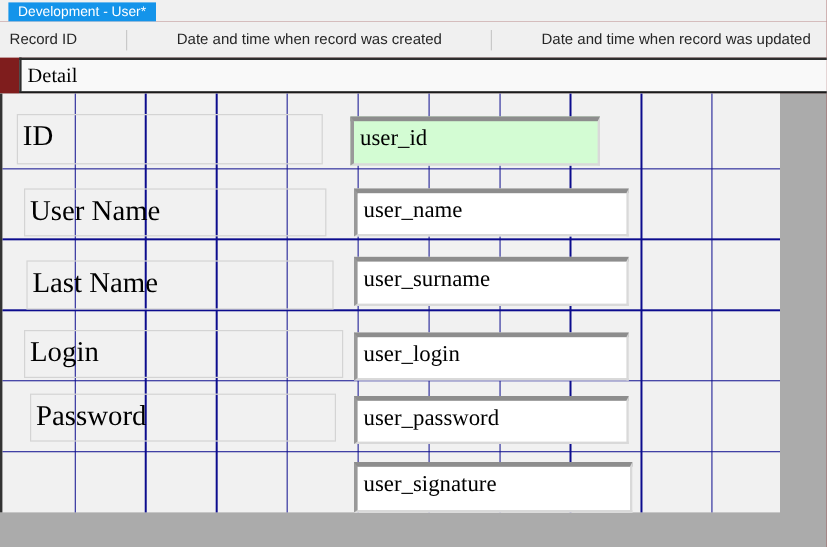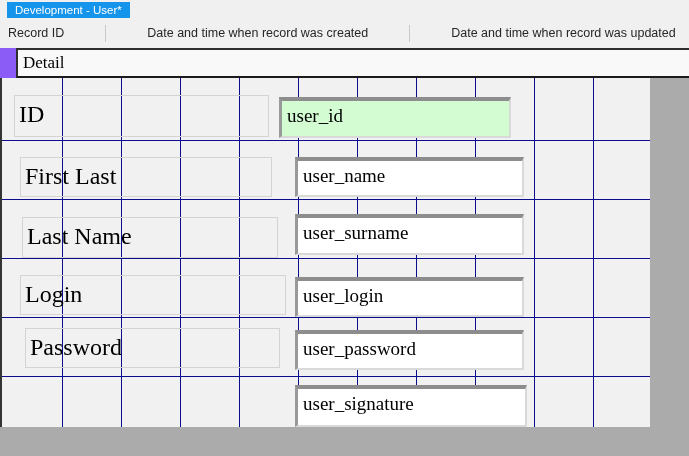--- a/index.html
+++ b/index.html
@@ -1,19 +1,19 @@
 <!DOCTYPE html>
 <html><head>
 <meta charset="utf-8">
 <style>
   * { margin:0; padding:0; box-sizing:border-box; }
   html,body { width:689px; height:456px; }
   #app {
     position:relative; width:689px; height:456px; overflow:hidden;
-    background:#8b5cf6; font-family:"Liberation Sans", sans-serif;
+    background:#7f1d1d; font-family:"Liberation Sans", sans-serif;
   }
   
   #tabbar { position:absolute; top:0; left:0; width:689px; height:18px; background:#f0f0f0; }
   .doc-tab {
     position:absolute; left:7px; top:2px; height:16px; padding:0 8px;
     background:#1494ea; color:#ffffff; font-size:11.5px; line-height:16px; white-space:nowrap;
   }
   
   #toolbar {
     position:absolute; top:18px; left:0; width:689px; height:30px;
@@ -54,21 +54,21 @@
     padding:4px 0 0 5px; white-space:nowrap; overflow:hidden;
   }
   .fld.green { background:#d3fcd3; }
   
   .lbl.r1{left:12px;top:17px;width:255px;height:42px}
   .lbl.r2{left:18px;top:79px;width:252px;height:40px}
   .lbl.r3{left:20px;top:139px;width:256px;height:41px}
   .lbl.r4{left:18px;top:197px;width:266px;height:40px}
   .lbl.r5{left:23px;top:250px;width:255px;height:40px}
   .lbl.r6{left:21px;top:303px;width:254px;height:40px; overflow:visible;}
-  .fld.r1{left:277px;top:19px;width:232px;height:41px}
+  .fld.r1{left:290px;top:19px;width:208px;height:41px}
   .fld.r2{left:293px;top:79px;width:229px;height:40px}
   .fld.r3{left:293px;top:136px;width:229px;height:41px}
   .fld.r4{left:293px;top:199px;width:229px;height:40px}
   .fld.r5{left:293px;top:252px;width:229px;height:40px}
   .fld.r6{left:293px;top:307px;width:232px;height:42px}
   
   .handle { position:absolute; width:8px; height:8px; background:#0a0a0a; }
   .h-tl{left:-4px;top:-5px} .h-tm{left:calc(50% - 4px);top:-5px} .h-tr{right:-4px;top:-5px}
   .h-ml{left:-4px;top:calc(50% - 4px)} .h-mr{right:-4px;top:calc(50% - 4px)}
   .h-bl{left:-4px;bottom:-5px} .h-bm{left:calc(50% - 4px);bottom:-5px} .h-br{right:-4px;bottom:-5px}
@@ -93,21 +93,21 @@
   </div>
 
   <div id="band">Detail</div>
 
   <div id="workspace">
     <div id="surface">
 
       <div class="lbl r1">ID</div>
       <div class="fld r1 green">user_id</div>
 
-      <div class="lbl r2">First Last</div>
+      <div class="lbl r2">User Name</div>
       <div class="fld r2">user_name</div>
 
       <div class="lbl r3">Last Name</div>
       <div class="fld r3">user_surname</div>
 
       <div class="lbl r4">Login</div>
       <div class="fld r4">user_login</div>
 
       <div class="lbl r5">Password</div>
       <div class="fld r5">user_password</div>

